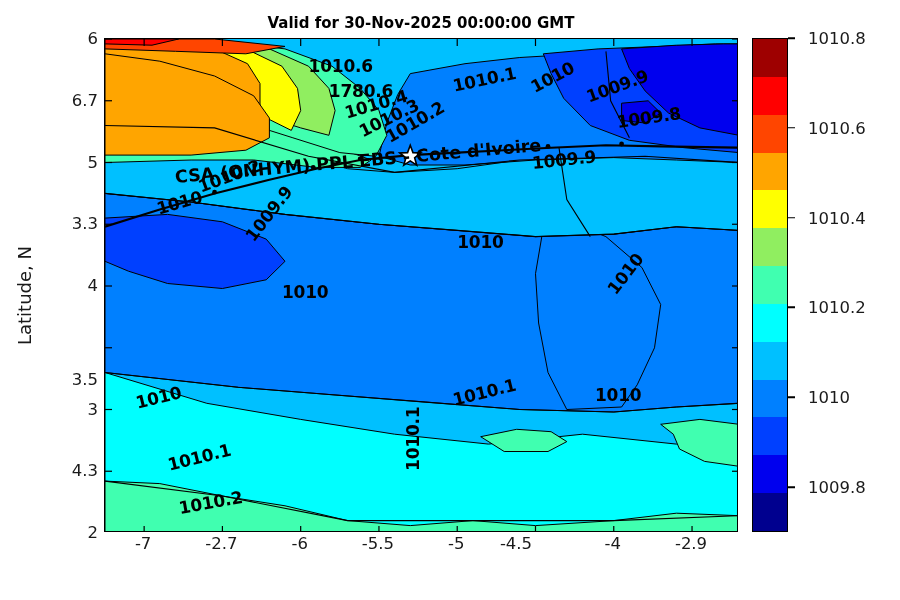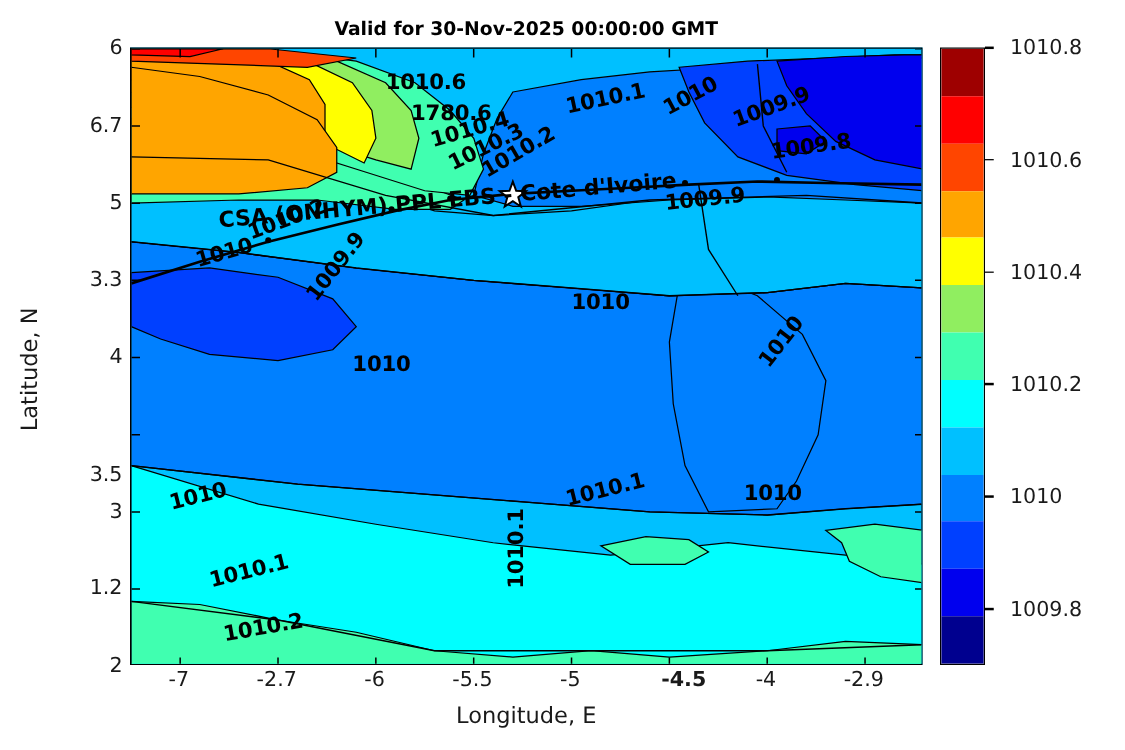--- a/index.html
+++ b/index.html
@@ -227,41 +227,40 @@
         <div class="clabel" style="left: 308.39px; top: 432.25px; transform: translateY(-50%) rotate(-90deg);">1010.1</div>
         <div class="clabel" style="left: 73.5753px; top: 469.3px; transform: translateY(-50%) rotate(-10deg);">1010.2</div>
       </div>
     <div id="annot-layer">
         <div class="annot" style="left: 70.4444px; top: 138.32px; transform: translateY(-50%) rotate(-5deg);">CSA (ONHYM) PPL EBS  - Cote d'Ivoire</div>
       </div>
   </div>
 
   <div class="ytick-wrap" id="ytick-wrap">
       <div class="ytick" style="top: 494px;">2</div>
-      <div class="ytick" style="top: 432.25px;">1.2</div>
+      <div class="ytick" style="top: 432.25px;">4.3</div>
       <div class="ytick" style="top: 370.5px;">3</div>
       <div class="ytick" style="top: 308.75px; margin-top: 32px;">3.5</div>
       <div class="ytick" style="top: 247px;">4</div>
       <div class="ytick" style="top: 185.25px;">3.3</div>
       <div class="ytick" style="top: 123.5px;">5</div>
       <div class="ytick" style="top: 61.75px;">6.7</div>
       <div class="ytick" style="top: 0px;">6</div>
     </div>
   <div class="xtick-wrap" id="xtick-wrap">
       <div class="xtick" style="left: 39.1358px;">-7</div>
       <div class="xtick" style="left: 117.407px;">-2.7</div>
       <div class="xtick" style="left: 195.679px;">-6</div>
       <div class="xtick" style="left: 273.951px;">-5.5</div>
       <div class="xtick" style="left: 352.222px;">-5</div>
-      <div class="xtick" style="left: 443px; font-weight: bold;">-4.5</div>
+      <div class="xtick" style="left: 412px;">-4.5</div>
       <div class="xtick" style="left: 508.765px;">-4</div>
       <div class="xtick" style="left: 587.037px;">-2.9</div>
     </div>
 
-  <div class="xlabel">Longitude, E</div>
   <div class="ylabel">Latitude, N</div>
 
   <div class="cbar" id="cbar">
       <div class="cbar-band" style="height: 7.69231%; background: rgb(158, 0, 0);"></div>
       <div class="cbar-band" style="height: 7.69231%; background: rgb(255, 0, 0);"></div>
       <div class="cbar-band" style="height: 7.69231%; background: rgb(255, 69, 0);"></div>
       <div class="cbar-band" style="height: 7.69231%; background: rgb(255, 165, 0);"></div>
       <div class="cbar-band" style="height: 7.69231%; background: rgb(255, 255, 0);"></div>
       <div class="cbar-band" style="height: 7.69231%; background: rgb(144, 238, 96);"></div>
       <div class="cbar-band" style="height: 7.69231%; background: rgb(64, 255, 176);"></div>

